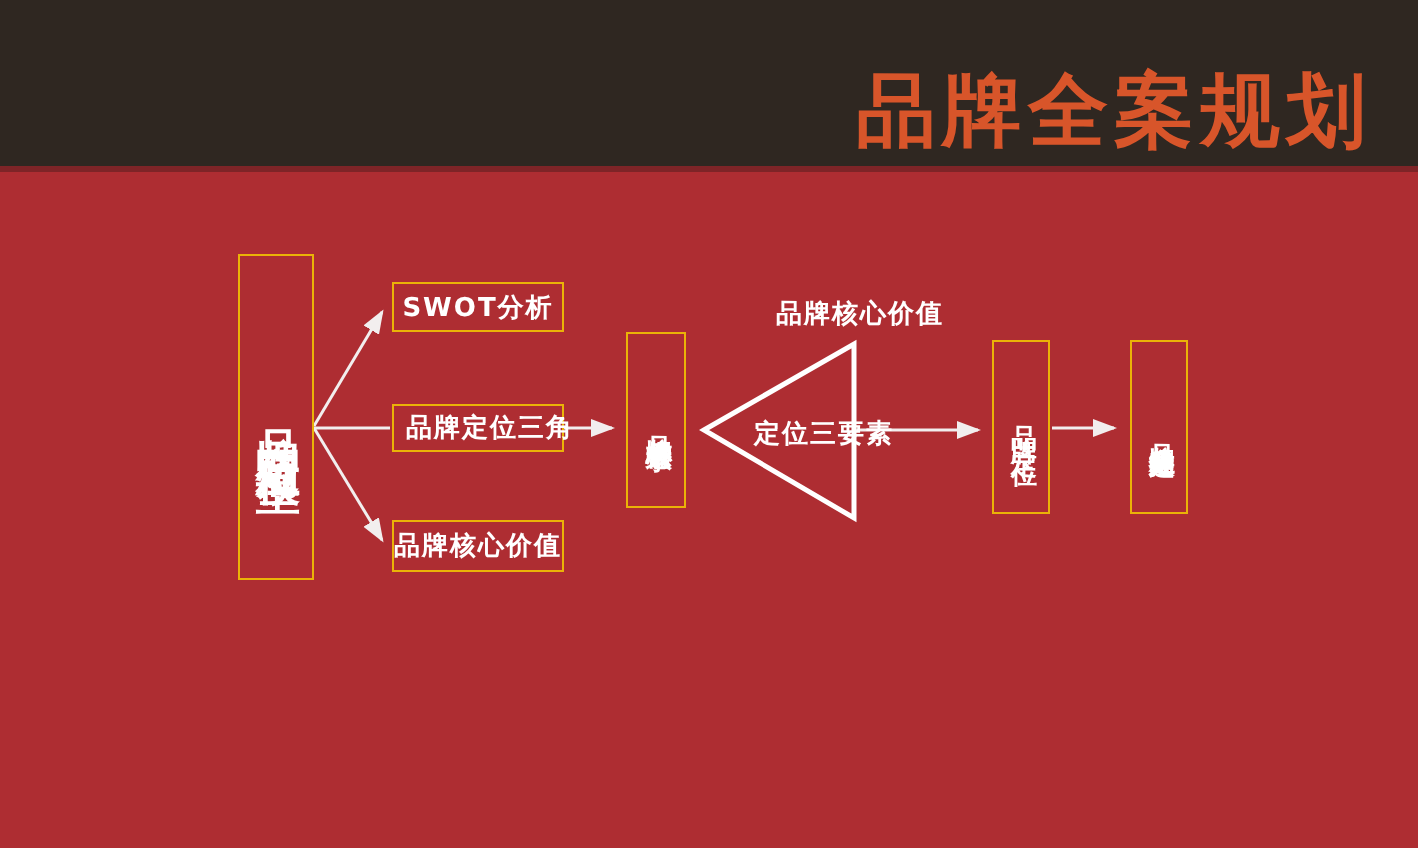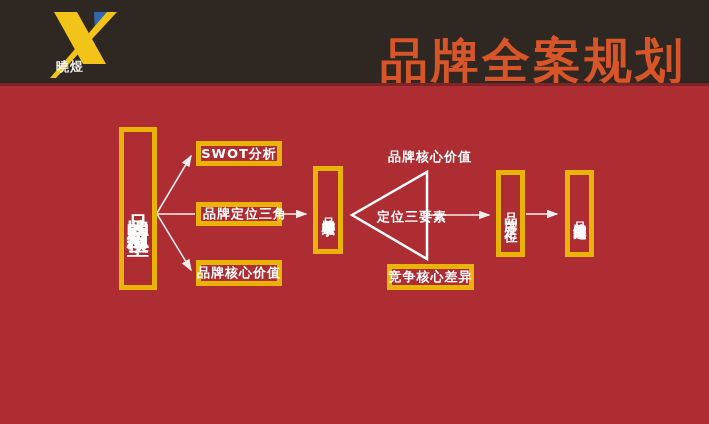--- a/index.html
+++ b/index.html
@@ -38,39 +38,39 @@
     color: #f4f1ee;
     font-size: 13px;
     font-weight: bold;
     letter-spacing: 1px;
     white-space: nowrap;
   }
   .page-title {
     position: absolute;
     top: 36px; right: 23px;
     color: #d8552a;
-    font-size: 48px;
+    font-size: 40px;
     font-weight: bold;
     letter-spacing: 3px;
     line-height: 1;
     white-space: nowrap;
   }
 
   
   .diagram { position: absolute; inset: 0; }
   .overlay {
     position: absolute;
     top: 0; left: 0;
     width: 709px; height: 424px;
     pointer-events: none;
   }
 
   .dbox {
     position: absolute;
-    border: 5px solid #eab308;
+    border: 1px solid #eab308;
     color: #ffffff;
     font-weight: bold;
     display: flex;
     align-items: center;
     justify-content: center;
     text-align: center;
     background: transparent;
   }
   .hlabel { font-size: 13px; letter-spacing: 1px; white-space: nowrap; }
   .vtext {
@@ -98,31 +98,20 @@
   }
   .tri-top-label { left: 388px; top: 148px; }
   .tri-label     { left: 359px; top: 208px; padding-left: 18px; }
 </style>
 </head>
 <body>
 
 <div class="slide">
 
   <div class="header">
-    <div class="logo">
-      <svg width="76" height="76" viewBox="0 0 76 76">
-
-        <polygon points="50,6 68,6 51,28" fill="#2f67b1"></polygon>
-
-        <polygon points="10,6 33,6 62,58 39,58" fill="#f2c318"></polygon>
-
-        <polygon points="63,6 73,6 12,72 6,72" fill="#f2c318"></polygon>
-      </svg>
-      <span class="logo-text">曉煜</span>
-    </div>
     <div class="page-title">品牌全案规划</div>
   </div>
   <div class="header-divider"></div>
 
   <div class="diagram">
 
     <svg class="overlay" viewBox="0 0 709 424">
       <defs>
         <marker id="arr" markerWidth="9" markerHeight="8" refX="7" refY="3" orient="auto">
           <path d="M0,0 L8,3 L0,6 Z" fill="#f2eeee"></path>
@@ -146,20 +135,19 @@
 
     <div class="dbox hlabel branch-1">SWOT分析</div>
     <div class="dbox hlabel branch-2">品牌定位三角</div>
     <div class="dbox hlabel branch-3">品牌核心价值</div>
 
     <div class="dbox vtext need-box">品牌核心需求</div>
 
     <div class="free-label tri-top-label">品牌核心价值</div>
     <div class="free-label tri-label">定位三要素</div>
 
-    <div class="dbox hlabel diff-box">竞争核心差异</div>
 
     <div class="dbox vtext pos-box">品牌定位</div>
 
     <div class="dbox vtext desc-box">品牌定位描述</div>
 
   </div>
 </div>
 
 </body></html>

